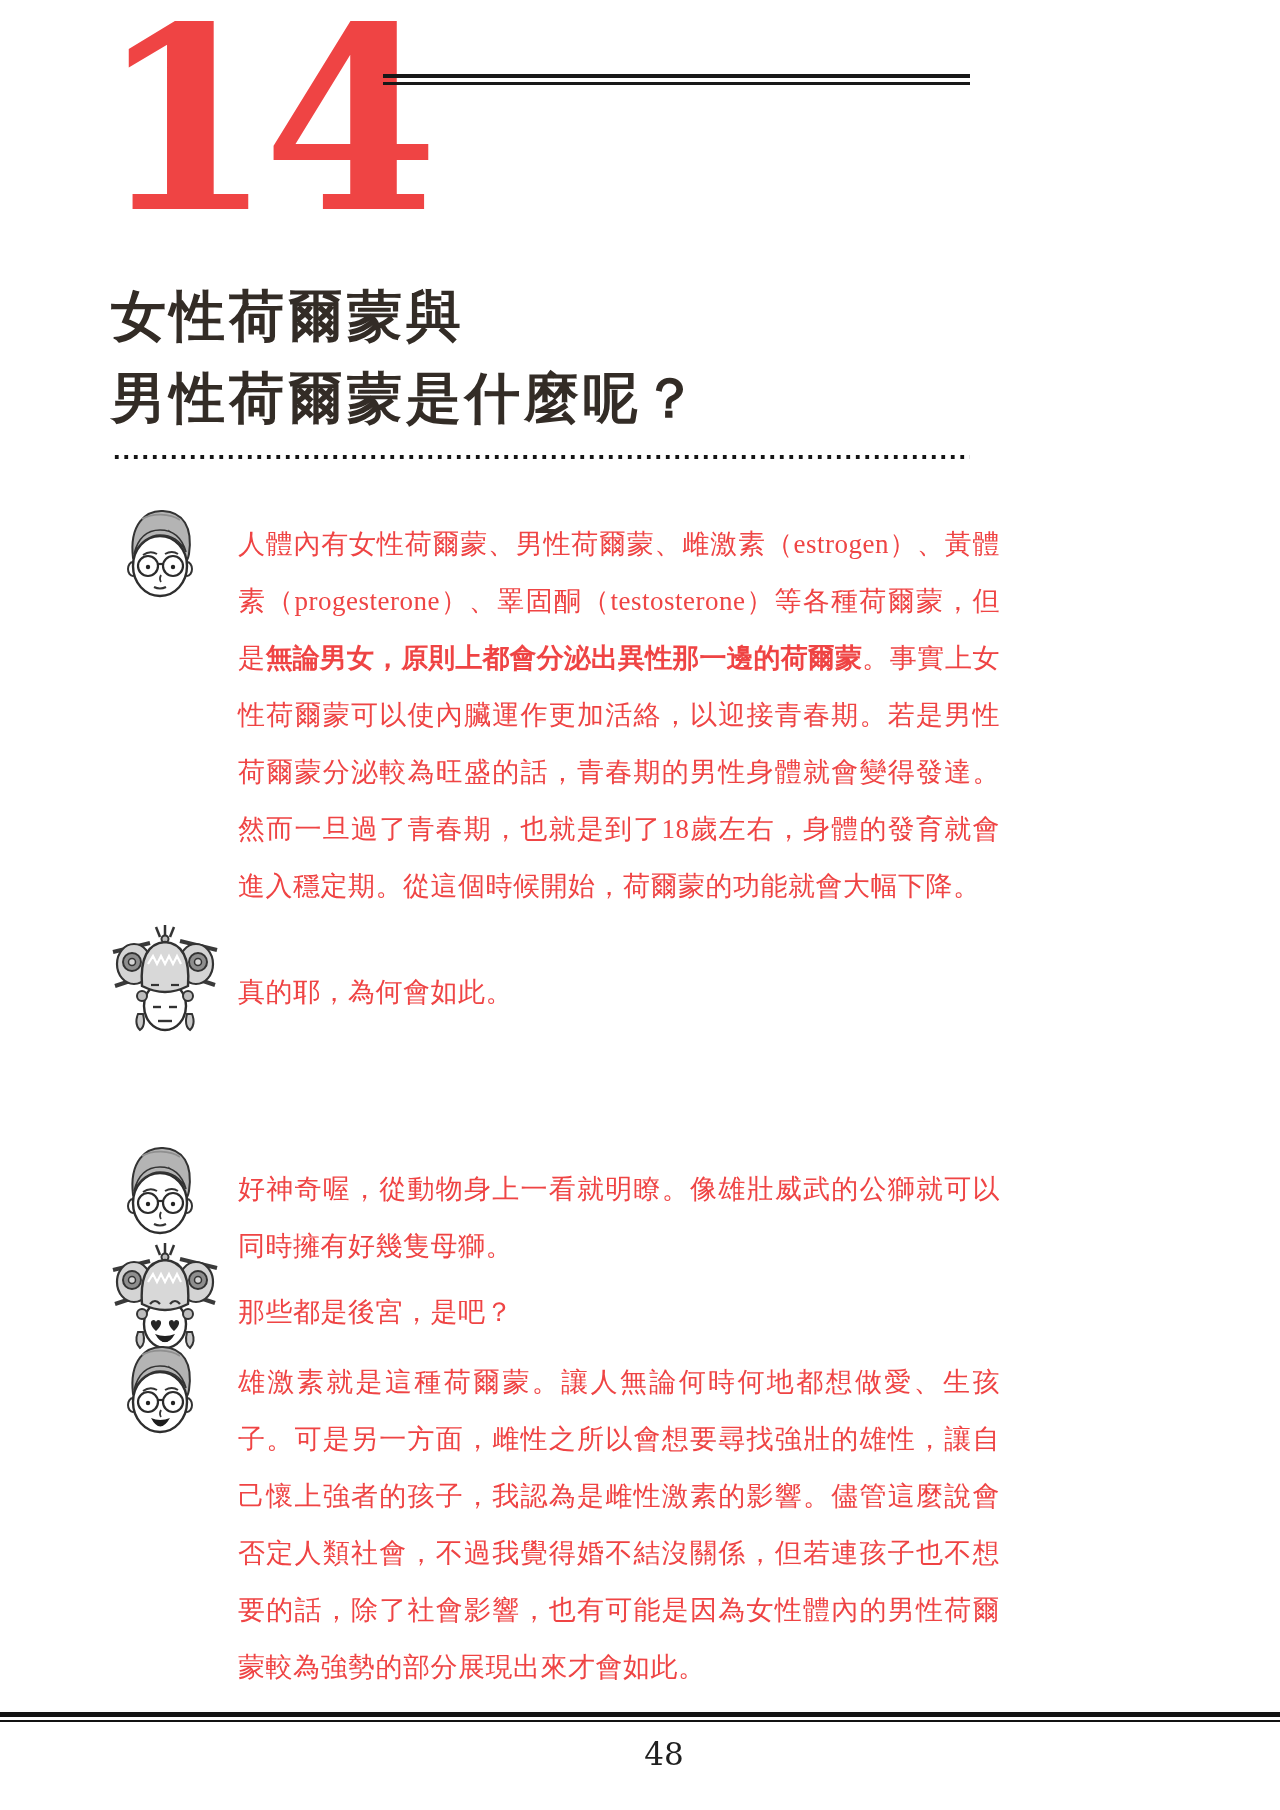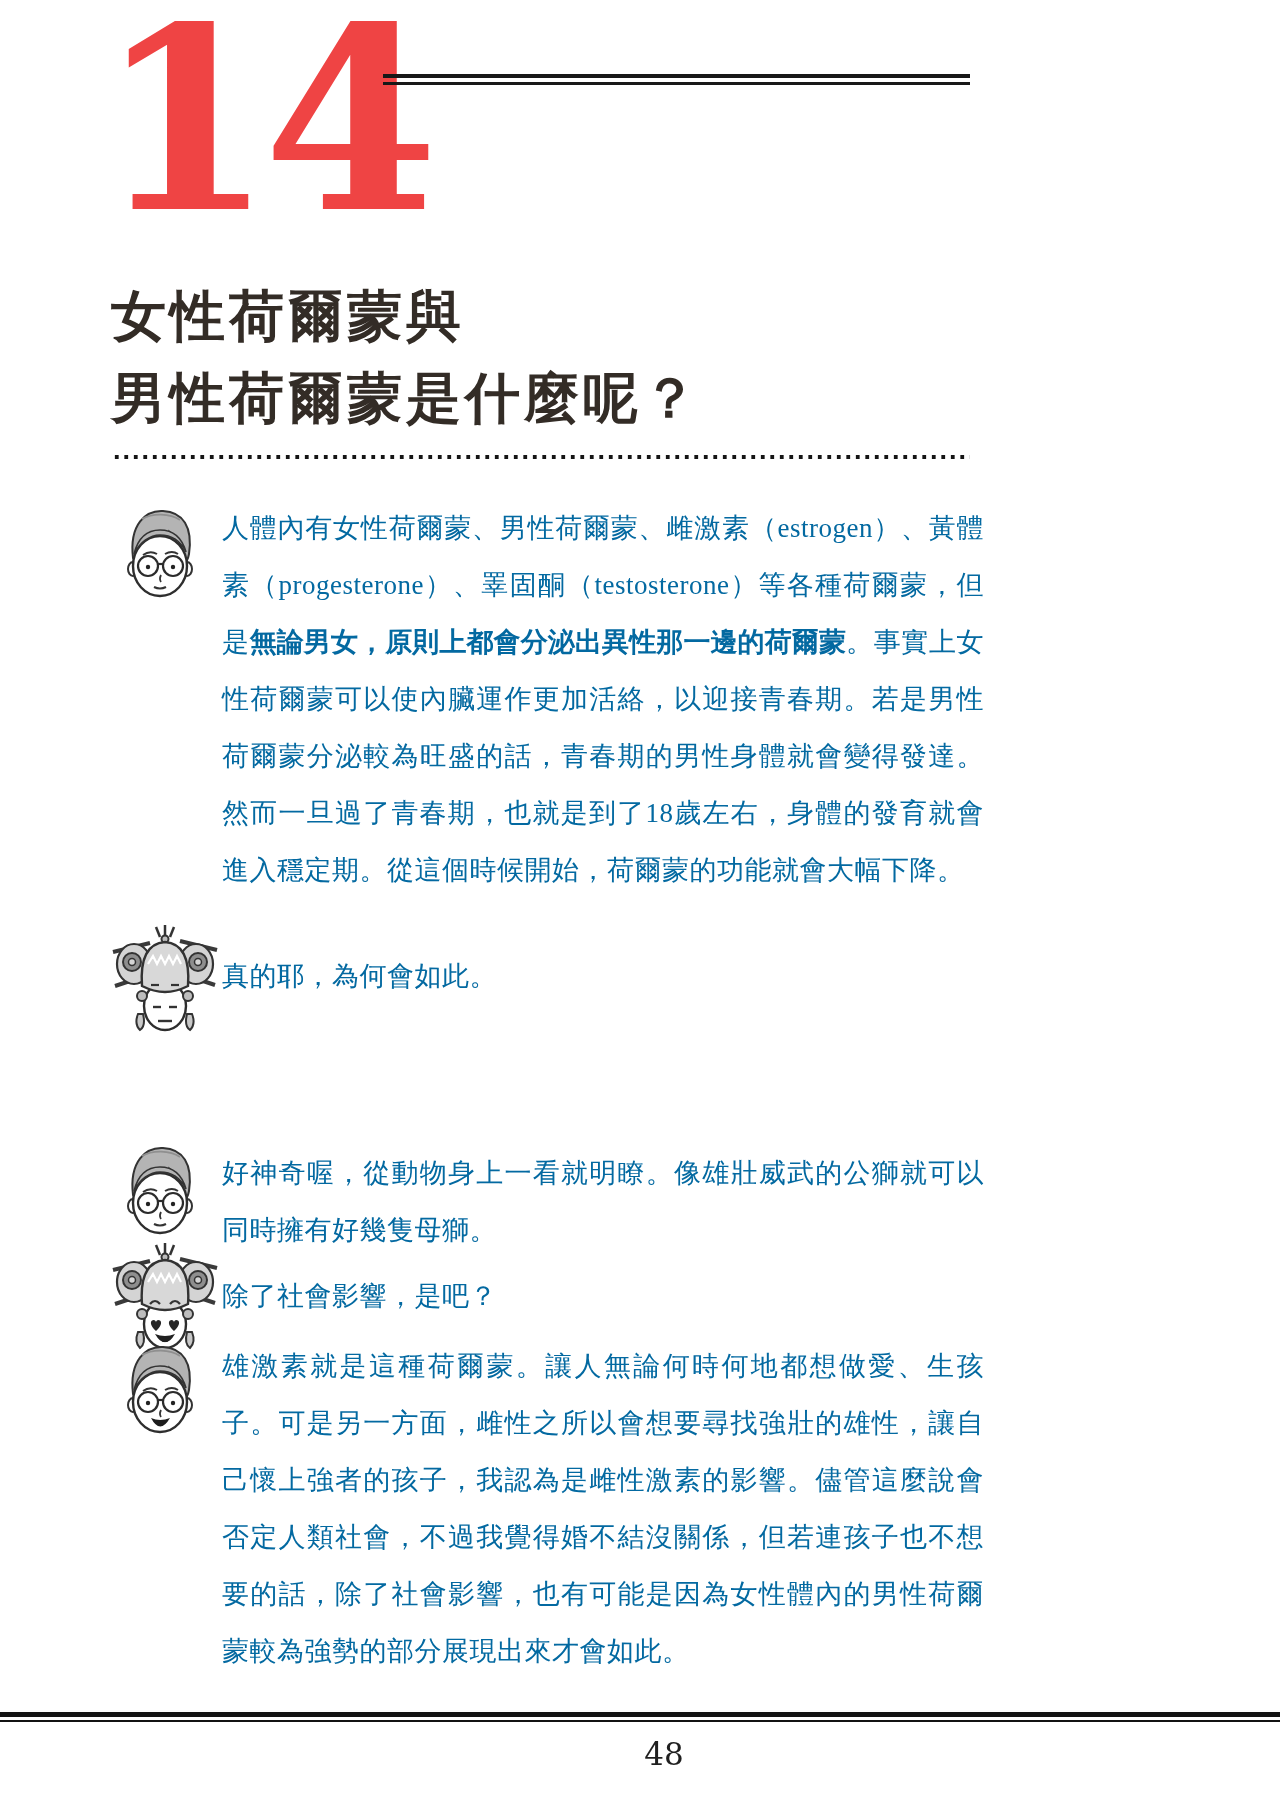--- a/index.html
+++ b/index.html
@@ -24,22 +24,22 @@
   }
   .dotted-rule {
     position:absolute; left:112px; top:454px; width:858px; height:6px;
     background-image:radial-gradient(circle, #151515 2.1px, transparent 2.4px);
     background-size:9.5px 6px; background-repeat:repeat-x; background-position:left center;
   }
   
   .row { position:absolute; left:118px; width:866px; }
   .avatar { position:absolute; left:0; display:block; }
   .speech {
-    position:absolute; left:104px; top:0; width:762px; margin:0;
-    font-size:27px; line-height:57px; color:#0369a1;
+    position:absolute; left:104px; top:0; width:762px; margin:16px;
+    font-size:27px; line-height:57px; color:#ef4444;
     text-align:justify; letter-spacing:0.5px;
   }
   .speech .bold {
     font-family:"Liberation Sans","DejaVu Sans",sans-serif;
     font-weight:700; letter-spacing:0;
   }
   
   .footer-rule {
     position:absolute; left:0; top:1712px; width:1280px; height:3px;
     border-top:5px solid #131313; border-bottom:2px solid #131313;
@@ -169,21 +169,21 @@
         <circle cx="32" cy="74" r="5" fill="#bdbdbd" stroke="#333" stroke-width="2"></circle>
         <circle cx="78" cy="74" r="5" fill="#bdbdbd" stroke="#333" stroke-width="2"></circle>
         <path d="M40 64 q5 -6 10 0" fill="none" stroke="#333" stroke-width="2.2"></path>
         <path d="M60 64 q5 -6 10 0" fill="none" stroke="#333" stroke-width="2.2"></path>
         <path d="M46 91 C41.5 87 39.5 82.5 42 80.5 C44 79 46 80.5 46 82.5 C46 80.5 48 79 50 80.5 C52.5 82.5 50.5 87 46 91 Z" fill="#262626"></path>
         <path d="M64 91 C59.5 87 57.5 82.5 60 80.5 C62 79 64 80.5 64 82.5 C64 80.5 66 79 68 80.5 C70.5 82.5 68.5 87 64 91 Z" fill="#262626"></path>
         <path d="M45 94 Q55 111 65 94 Q55 98 45 94 Z" fill="#202020"></path>
         <path d="M50 101 Q55 106 60 101 Q55 103.5 50 101 Z" fill="#fff"></path>
       </svg>
     </span>
-    <p class="speech">除了社會影響，是吧？</p>
+    <p class="speech">那些都是後宮，是吧？</p>
   </section>
 
   <section class="row" style="top:1338px;">
     <span class="avatar" style="top:0px;">
       <svg width="84" height="100" viewBox="0 0 84 100">
         <path d="M15 56 C11 22 28 8 45 9 C65 10 75 25 71 52 C70 58 67 62 64 64 C66 47 62 36 52 30 C54 35 54 39 52 43 C46 31 36 29 29 33 C21 38 18 46 17 58 Z" fill="#b4b4b4" stroke="#333" stroke-width="2"></path>
         <path d="M24 17 C34 11 52 11 62 18" fill="none" stroke="#8f8f8f" stroke-width="1.6"></path>
         <ellipse cx="15" cy="67" rx="5" ry="7" fill="#fff" stroke="#333" stroke-width="2"></ellipse>
         <ellipse cx="69" cy="67" rx="5" ry="7" fill="#fff" stroke="#333" stroke-width="2"></ellipse>
         <ellipse cx="42" cy="64" rx="27" ry="30" fill="#fff" stroke="#2e2e2e" stroke-width="2.4"></ellipse>

